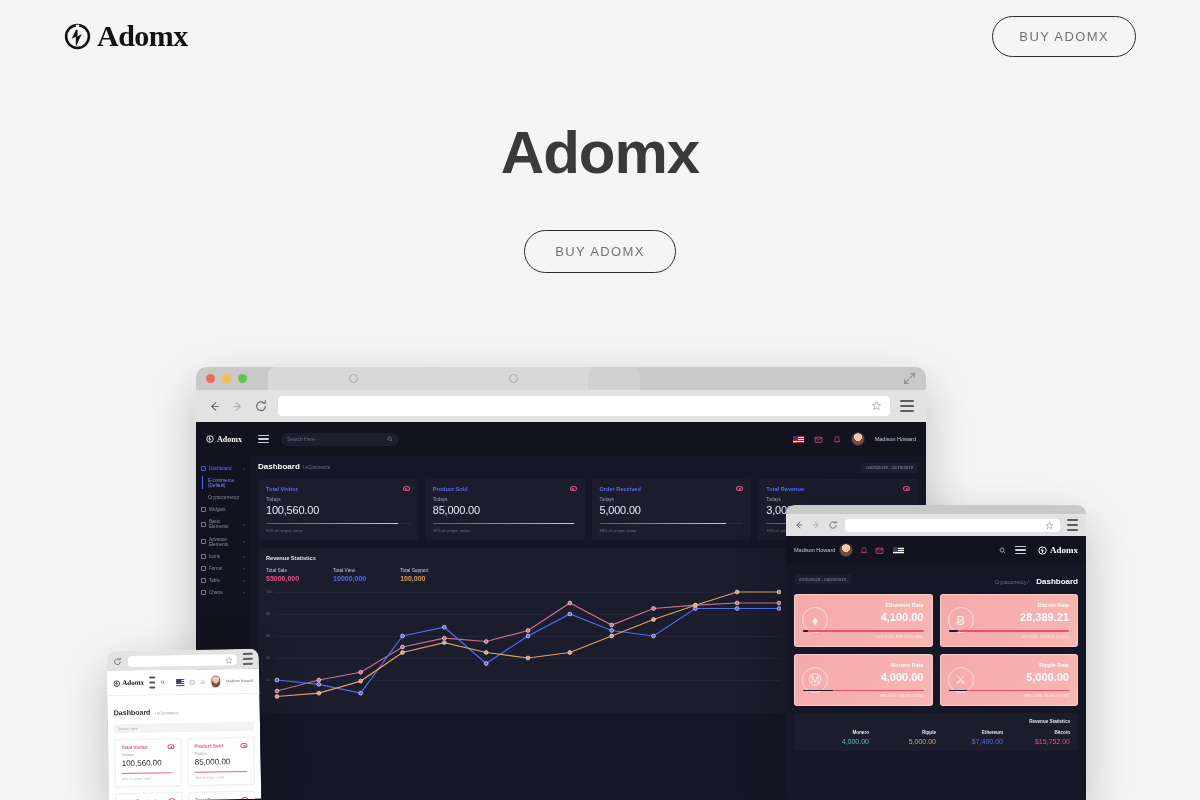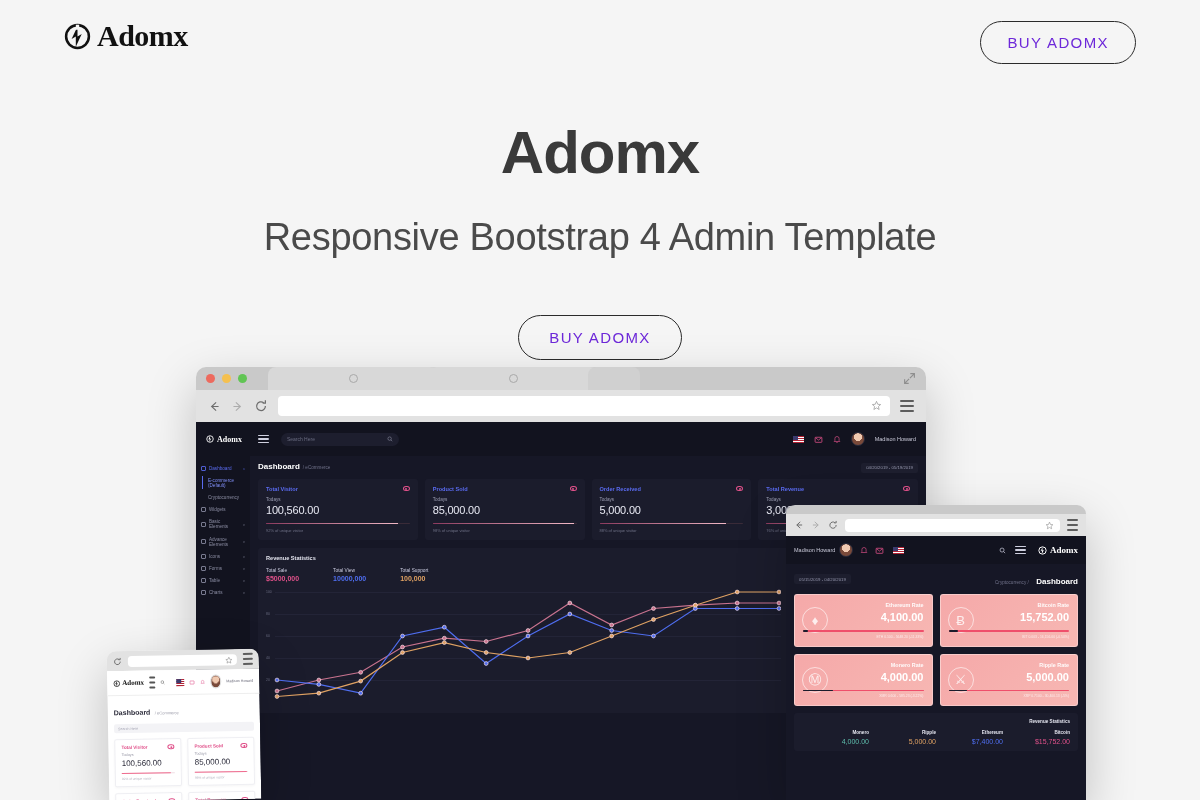--- a/index.html
+++ b/index.html
@@ -19,22 +19,22 @@
   }
   .brand { display:flex; align-items:center; gap:6px; }
   .brand-mark { width:27px; height:27px; flex:0 0 27px; }
   .brand-text {
     font-family:"Liberation Serif", serif;
     font-weight:bold; font-size:30px; letter-spacing:-0.5px; color:#111;
   }
   .btn-outline {
     border:1.5px solid #2b2b2b; border-radius:40px;
     padding:12px 26px; background:transparent;
-    font-size:15px; letter-spacing:1.4px; color:#6d28d9;
-    font-family:"Liberation Sans", sans-serif; cursor:pointer; white-space:nowrap;margin-top:12px;
+    font-size:13px; letter-spacing:1.4px; color:#737373;
+    font-family:"Liberation Sans", sans-serif; cursor:pointer; white-space:nowrap;
   }
 
   
   .hero { position:absolute; top:120px; left:0; width:1200px; text-align:center; }
   .hero h1 { font-size:60px; font-weight:bold; color:#3a3a3a; letter-spacing:-1px; line-height:1.1; }
   .hero h2 { font-size:38px; font-weight:normal; color:#4a4a4a; margin-top:30px; letter-spacing:-0.3px; }
   .hero-actions { margin-top:44px; display:flex; justify-content:center; gap:8px; }
   .hero-actions .btn-outline { padding:13px 30px; }
 
   
@@ -166,21 +166,20 @@
       <path d="M16 4 L16 16 L21 13 L14 28 L14 16 L9 19 Z" fill="#111"></path>
       <rect x="14" y="2" width="4" height="6" fill="#f5f5f5"></rect>
     </svg>
     <span class="brand-text">Adomx</span>
   </div>
   <button class="btn-outline">BUY ADOMX</button>
 </div>
 
 <div class="hero">
   <h1>Adomx</h1>
-  <h2>Responsive Bootstrap 4 Admin Template</h2>
   <div class="hero-actions">
     <button class="btn-outline">BUY ADOMX</button>
   </div>
 </div>
 
 <div class="window shadow-lg" style="left:196px; top:367px; width:730px; height:433px;">
   <div class="chrome-tabbar" style="height:23px;">
     <div class="dots" style="left:10px; top:7px;">
       <span class="dot d-red"></span>
       <span class="dot d-yel"></span>
@@ -543,21 +542,21 @@
           <div class="ct">Ethereum Rate</div>
           <div class="cv">4,100.00</div>
           <div class="cbar">
             <i style="width:4%"></i>
           </div>
           <div class="cnote">ETH 0.100 - 5648.20 (-11.33%)</div>
         </div>
         <div class="ccard">
           <span class="ccoin">Ƀ</span>
           <div class="ct">Bitcoin Rate</div>
-          <div class="cv">15,752.00</div>
+          <div class="cv">28,389.21</div>
           <div class="cbar">
             <i style="width:8%"></i>
           </div>
           <div class="cnote">BIT 0.003 - 16,156.00 (-0.50%)</div>
         </div>
         <div class="ccard">
           <span class="ccoin">Ⓜ</span>
           <div class="ct">Monero Rate</div>
           <div class="cv">4,000.00</div>
           <div class="cbar">

